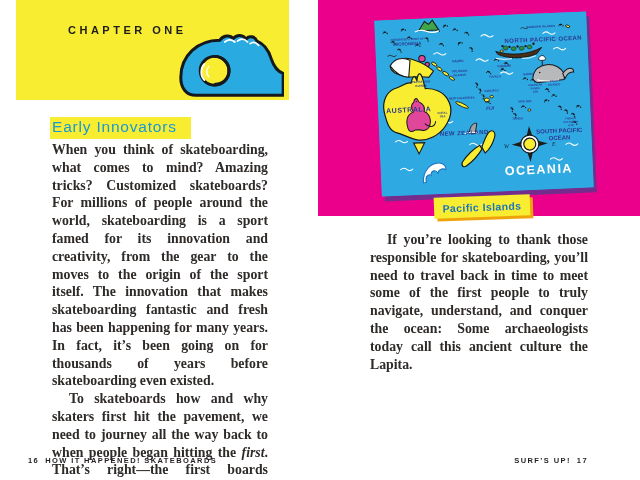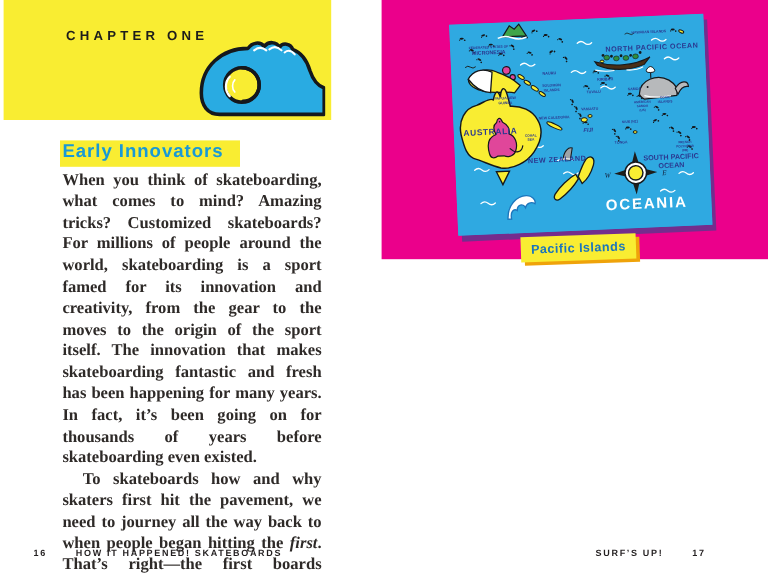--- a/index.html
+++ b/index.html
@@ -3,38 +3,38 @@
 <meta charset="utf-8">
 <style>
   html,body{margin:0;padding:0;}
   body{
     width:640px;height:480px;position:relative;overflow:hidden;
     background:#ffffff;
     font-family:"Liberation Serif", serif;
   }
   
   .chapter-block{
-    position:absolute;left:3px;top:0;width:273px;height:100px;
+    position:absolute;left:16px;top:0;width:273px;height:100px;
     background:#F9ED32;
   }
   .kicker{
     position:absolute;left:52px;top:24px;
     font-family:"Liberation Sans",sans-serif;font-weight:bold;
     font-size:11px;letter-spacing:3.5px;color:#1d1d1b;
   }
   .chapter-title{
     position:absolute;left:51px;top:41px;
     font-family:"Liberation Sans",sans-serif;font-weight:bold;
     font-size:26px;line-height:25px;color:#29ABE2;letter-spacing:.5px;
   }
   .wave-icon-box{position:absolute;left:158px;top:30px;width:110px;height:68px;}
   .section-heading{
     position:absolute;left:50px;top:117px;
     display:inline-block;background:#F9ED32;
-    font-family:"Liberation Sans",sans-serif;font-weight:bold;
+    font-family:"Liberation Sans",sans-serif;font-weight:normal;
     font-size:15.5px;letter-spacing:.8px;color:#1899D6;
     padding:1px 14px 3px 2px;
   }
   .body-col{
     position:absolute;
     font-size:13.8px;line-height:17.8px;color:#2e2a28;
     text-align:justify;
     font-weight:bold;
   }
   .body-col p{margin:0;}
@@ -43,21 +43,21 @@
   .right-col{left:370px;top:231px;width:218px;}
   
   .footer{
     position:absolute;bottom:15px;
     font-family:"Liberation Sans",sans-serif;font-weight:bold;
     font-size:7.5px;letter-spacing:1.4px;color:#231F20;
     white-space:nowrap;
   }
   .footer-left{left:28px;}
   .footer-right{right:52px;text-align:right;}
-  .footer .pn{margin:0 24px;}
+  .footer .pn{margin:0 6px;}
   
   .magenta-panel{
     position:absolute;left:318px;top:0;width:322px;height:216px;
     background:#EB008B;
   }
   .map-box{
     position:absolute;left:378px;top:16px;width:212px;height:176px;
     transform:rotate(-2.5deg);transform-origin:50% 50%;
     box-shadow:3px 5px 0 rgba(18,82,144,.55);
     background:#2FA9E1;
@@ -296,15 +296,16 @@
   <text class="mlab-big" font-size="6" x="180" y="127" text-anchor="middle">OCEAN</text>
   <text class="mlab-white" font-size="12.5" x="158" y="160" text-anchor="middle" letter-spacing="1.5">OCEANIA</text>
 </svg>
 </div>
 
 <div class="caption-tab">
   <span>Pacific Islands</span>
 </div>
 
 <div class="body-col right-col">
+  <p class="indent">If you’re looking to thank those responsible for skateboarding, you’ll need to travel back in time to meet some of the first people to truly navigate, understand, and conquer the ocean: Some archaeologists today call this ancient culture the Lapita.</p>
 </div>
 
 <div class="footer footer-right"><span>SURF’S UP!</span><span class="pn" style="margin-right:0">17</span></div>
 
 </body></html>

